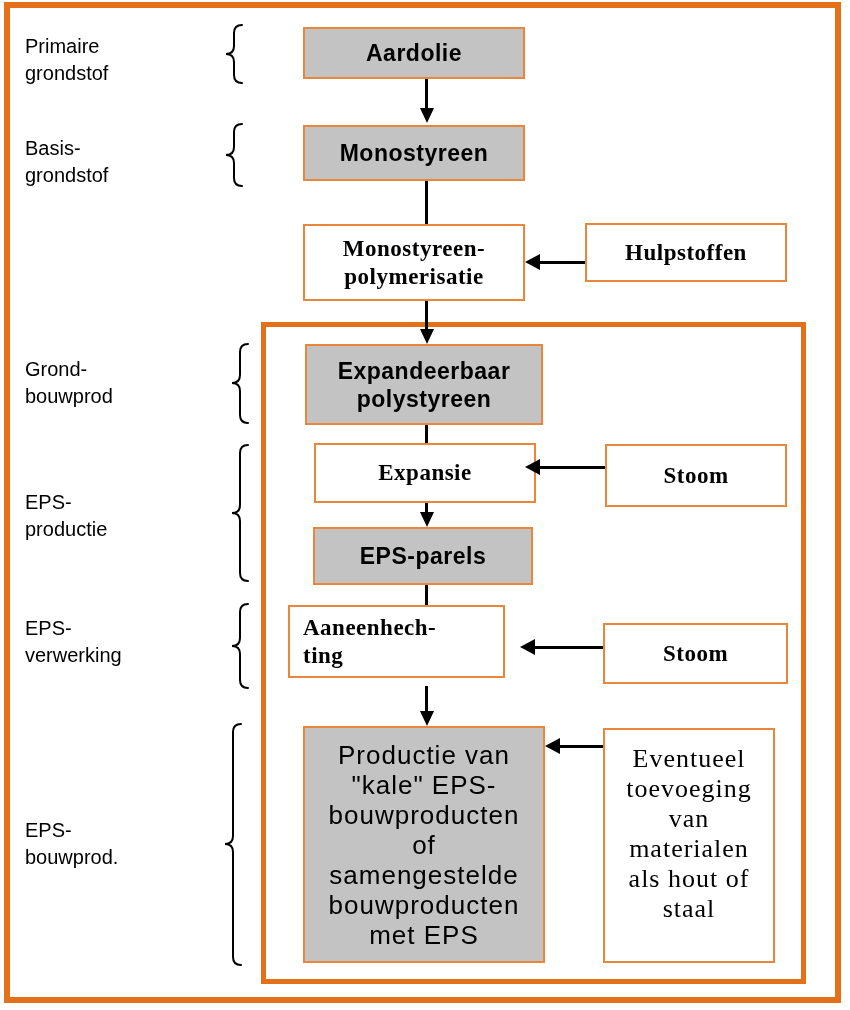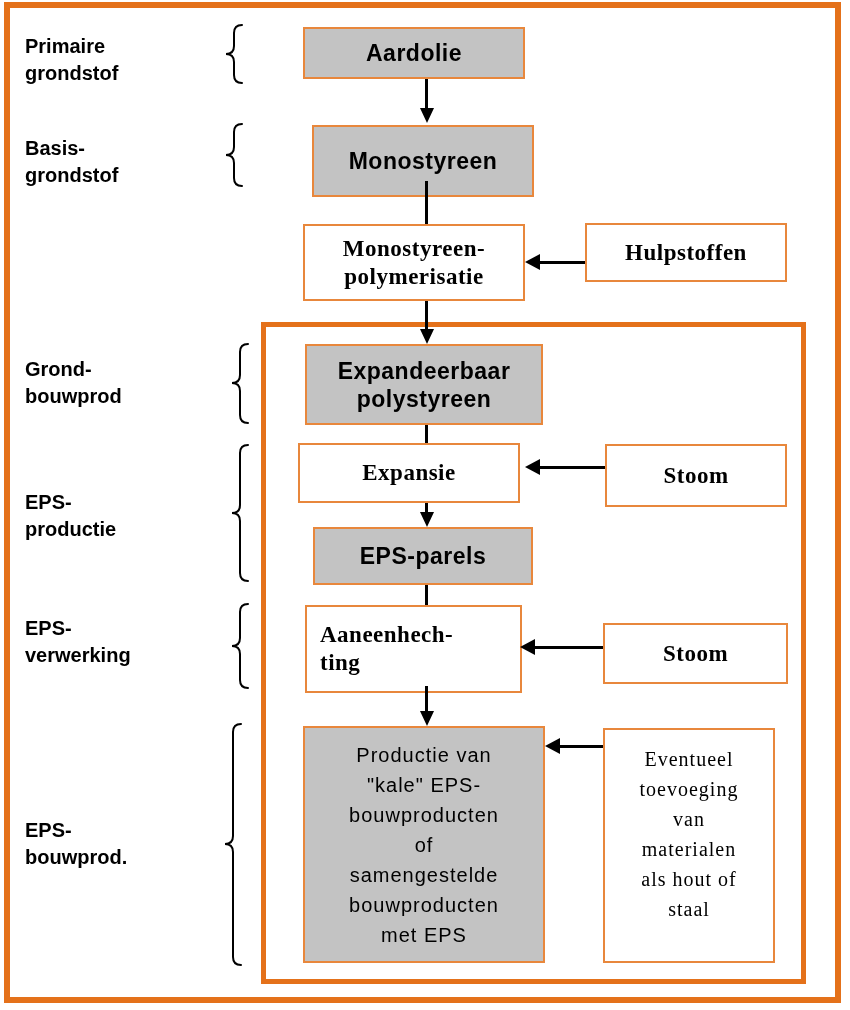--- a/index.html
+++ b/index.html
@@ -16,36 +16,36 @@
   }
   .outer-frame{
     position:absolute;left:4px;top:2px;width:837px;height:1001px;
     border:6px solid var(--border-orange);box-sizing:border-box;
   }
   .inner-frame{
     position:absolute;left:261px;top:322px;width:545px;height:662px;
     border:5px solid var(--border-orange);box-sizing:border-box;background:transparent;
   }
   .stage-label{
-    position:absolute;left:25px;font-size:20px;font-weight:bold;line-height:27px;
+    position:absolute;left:25px;font-size:20px;font-weight:normal;line-height:27px;
     white-space:pre-line;text-align:left;
   }
   .brace{position:absolute;}
   .brace path{fill:none;stroke:#000;stroke-width:2px;stroke-linecap:round;}
   .pbox{
     position:absolute;box-sizing:border-box;border:2px solid var(--box-border-orange);
     display:flex;align-items:center;justify-content:center;
     font-size:23px;font-weight:bold;letter-spacing:0.5px;line-height:28px;
     text-align:center;white-space:pre-line;
   }
   .pbox.gray{background:var(--gray-fill);}
   .pbox.white{background:var(--white-fill);font-family:Liberation Serif, serif;}
   .pbox.left-text{justify-content:flex-start;text-align:left;padding-left:13px;}
   .pbox.plain{
-    font-weight:normal;font-size:20px;letter-spacing:1px;line-height:30px;
+    font-weight:normal;font-size:26px;letter-spacing:1px;line-height:30px;
   }
   .pbox.top-text{align-items:flex-start;padding-top:14px;}
   .vline{position:absolute;width:3px;background:#000;}
   .hline{position:absolute;height:3px;background:#000;}
   .head-down{
     position:absolute;width:0;height:0;
     border-left:7px solid transparent;border-right:7px solid transparent;
     border-top:15px solid #000;
   }
   .head-left{
@@ -89,28 +89,28 @@
       <path d="M21 2 Q13 2 13 10 L13 62 Q13 70 5 70 Q13 70 13 78 L13 130 Q13 138 21 138"></path>
     </svg>
   <svg class="brace" style="left:227px;top:602px" width="24" height="88" viewBox="0 0 24 88">
       <path d="M21 2 Q13 2 13 10 L13 36 Q13 44 5 44 Q13 44 13 52 L13 78 Q13 86 21 86"></path>
     </svg>
   <svg class="brace" style="left:220px;top:722px" width="26" height="245" viewBox="0 0 26 245">
       <path d="M21 2 Q13 2 13 10 L13 114 Q13 122 5 122 Q13 122 13 130 L13 235 Q13 243 21 243"></path>
     </svg>
 
   <div class="pbox gray" style="left:303px;top:27px;width:222px;height:52px">Aardolie</div>
-  <div class="pbox gray" style="left:312px;top:125px;width:222px;height:72px">Monostyreen</div>
+  <div class="pbox gray" style="left:303px;top:125px;width:222px;height:56px">Monostyreen</div>
   <div class="pbox white" style="left:303px;top:224px;width:222px;height:77px">Monostyreen-
 polymerisatie</div>
   <div class="pbox gray" style="left:305px;top:344px;width:238px;height:81px">Expandeerbaar
 polystyreen</div>
-  <div class="pbox white" style="left:298px;top:443px;width:222px;height:60px">Expansie</div>
+  <div class="pbox white" style="left:314px;top:443px;width:222px;height:60px">Expansie</div>
   <div class="pbox gray" style="left:313px;top:527px;width:220px;height:58px">EPS-parels</div>
-  <div class="pbox white left-text" style="left:305px;top:605px;width:217px;height:88px">Aaneenhech-
+  <div class="pbox white left-text" style="left:288px;top:605px;width:217px;height:73px">Aaneenhech-
 ting</div>
   <div class="pbox gray plain" style="left:303px;top:726px;width:242px;height:237px">Productie van
 "kale" EPS-
 bouwproducten
 of
 samengestelde
 bouwproducten
 met EPS</div>
 
   <div class="pbox white" style="left:585px;top:223px;width:202px;height:59px">Hulpstoffen</div>

